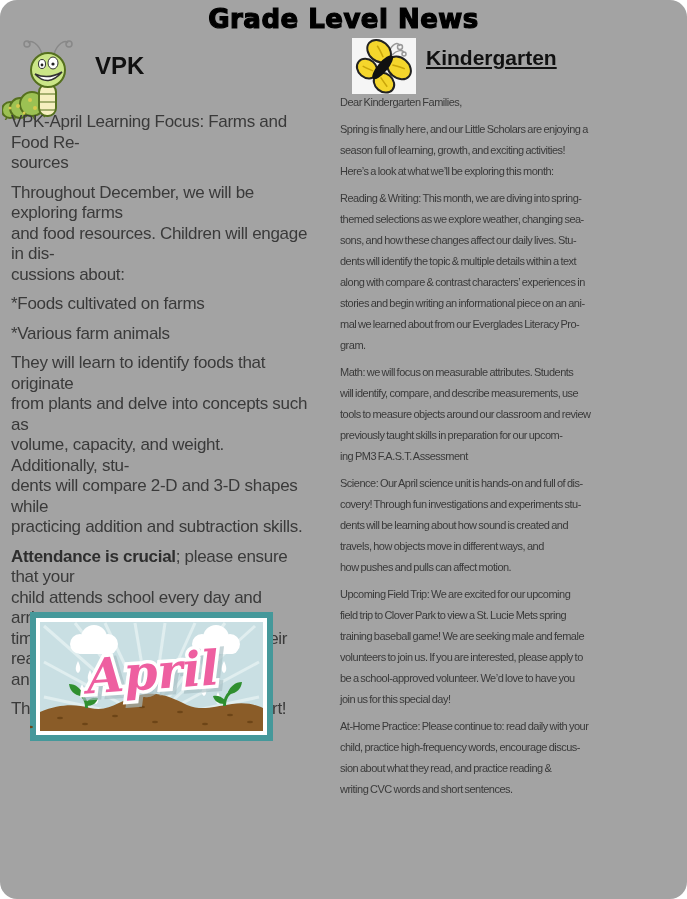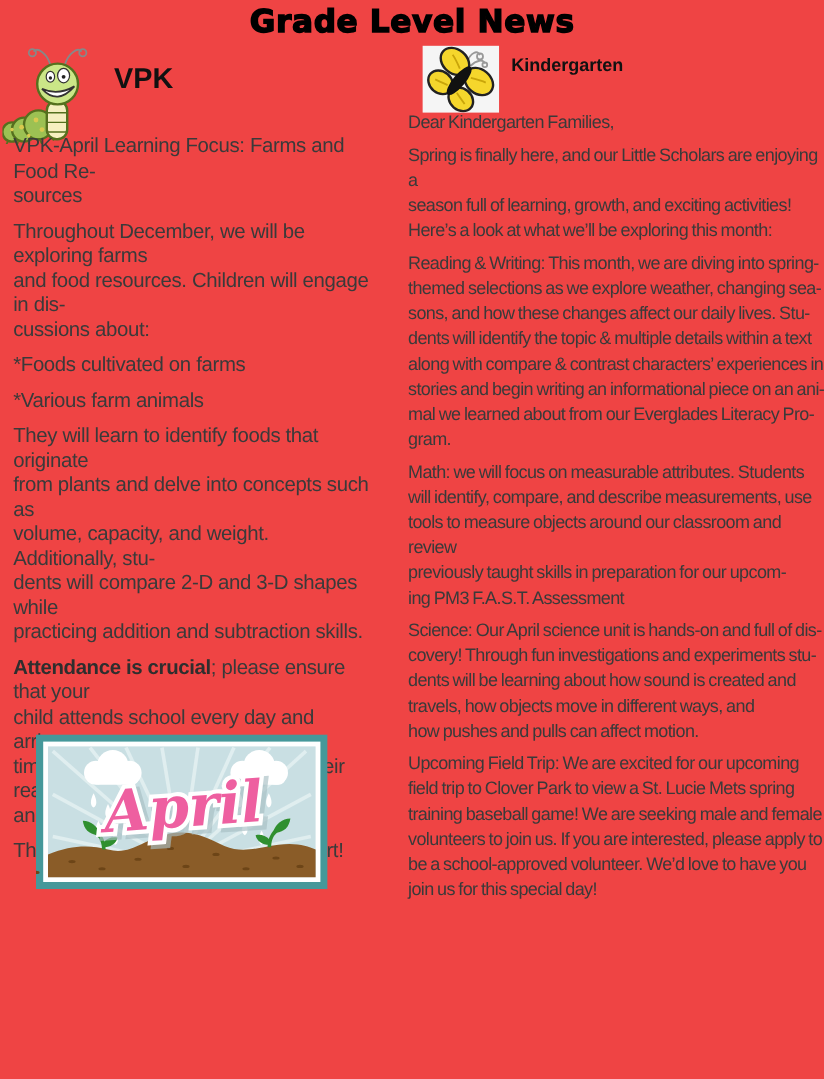--- a/index.html
+++ b/index.html
@@ -1,35 +1,35 @@
 <!DOCTYPE html>
 <html><head>
 <meta charset="utf-8">
 <style>
   html,body { margin:0; padding:0; }
   .page {
-    position:relative; width:687px; height:899px; background:#ef4444;
-    overflow:hidden; font-family:"Liberation Sans", sans-serif;
+    position:relative; width:687px; height:899px; background:#a3a3a3;
+    overflow:hidden; font-family:"Liberation Sans", sans-serif;border-radius:17px;
   }
   .title {
     position:absolute; top:4px; left:0; width:100%; text-align:center;
     font-family:"DejaVu Sans", sans-serif; font-size:26px; font-weight:bold;
     color:#000; -webkit-text-stroke:1.2px #000; letter-spacing:0.5px;
   }
   .heading { position:absolute; font-weight:bold; color:#111; }
   .vpk-heading { left:95px; top:52px; font-size:24px; }
-  .kg-heading  { left:426px; top:46px; font-size:15px; }
+  .kg-heading  { left:426px; top:46px; font-size:21px;text-decoration:underline; }
   .icon-abs { position:absolute; }
   .caterpillar { left:2px; top:34px; }
   .butterfly { left:352px; top:38px; }
   .col { position:absolute; color:#3a3a3a; }
   .col p { margin:0 0 9px 0; white-space:pre-line; }
   .col-left  { left:11px;  top:112px; width:302px; font-size:17px;
                line-height:20.5px; letter-spacing:-0.3px; }
-  .col-right { left:340px; top:92px;  width:347px; font-size:15px;
+  .col-right { left:340px; top:92px;  width:347px; font-size:11px;
                line-height:21px; letter-spacing:-0.5px; word-spacing:-0.8px; }
   .col-right p { margin-bottom:6px; }
   .lead-bold { font-weight:bold; color:#2e2e2e; }
   .banner { position:absolute; left:30px; top:612px; }
 </style>
 </head>
 <body>
 
 <div class="page">
 
@@ -138,20 +138,24 @@
 covery! Through fun investigations and experiments stu-
 dents will be learning about how sound is created and
 travels, how objects move in different ways, and
 how pushes and pulls can affect motion.</p>
     <p>Upcoming Field Trip: We are excited for our upcoming
 field trip to Clover Park to view a St. Lucie Mets spring
 training baseball game! We are seeking male and female
 volunteers to join us. If you are interested, please apply to
 be a school-approved volunteer. We’d love to have you
 join us for this special day!</p>
+    <p>At-Home Practice: Please continue to: read daily with your
+child, practice high-frequency words, encourage discus-
+sion about what they read, and practice reading &amp;
+writing CVC words and short sentences.</p>
   </div>
 
   <svg class="banner" width="243" height="129" viewBox="0 0 243 129">
     <rect width="243" height="129" fill="#45989a"></rect>
     <rect x="6" y="6" width="231" height="117" fill="#ffffff"></rect>
     <rect x="10" y="10" width="223" height="109" fill="#c9dfe3"></rect>
     <g stroke="#e6f2f3" stroke-width="3" opacity="0.8">
       <path d="M121,108 L14,14"></path>
         <path d="M121,108 L45,11"></path>
         <path d="M121,108 L75,11"></path>

